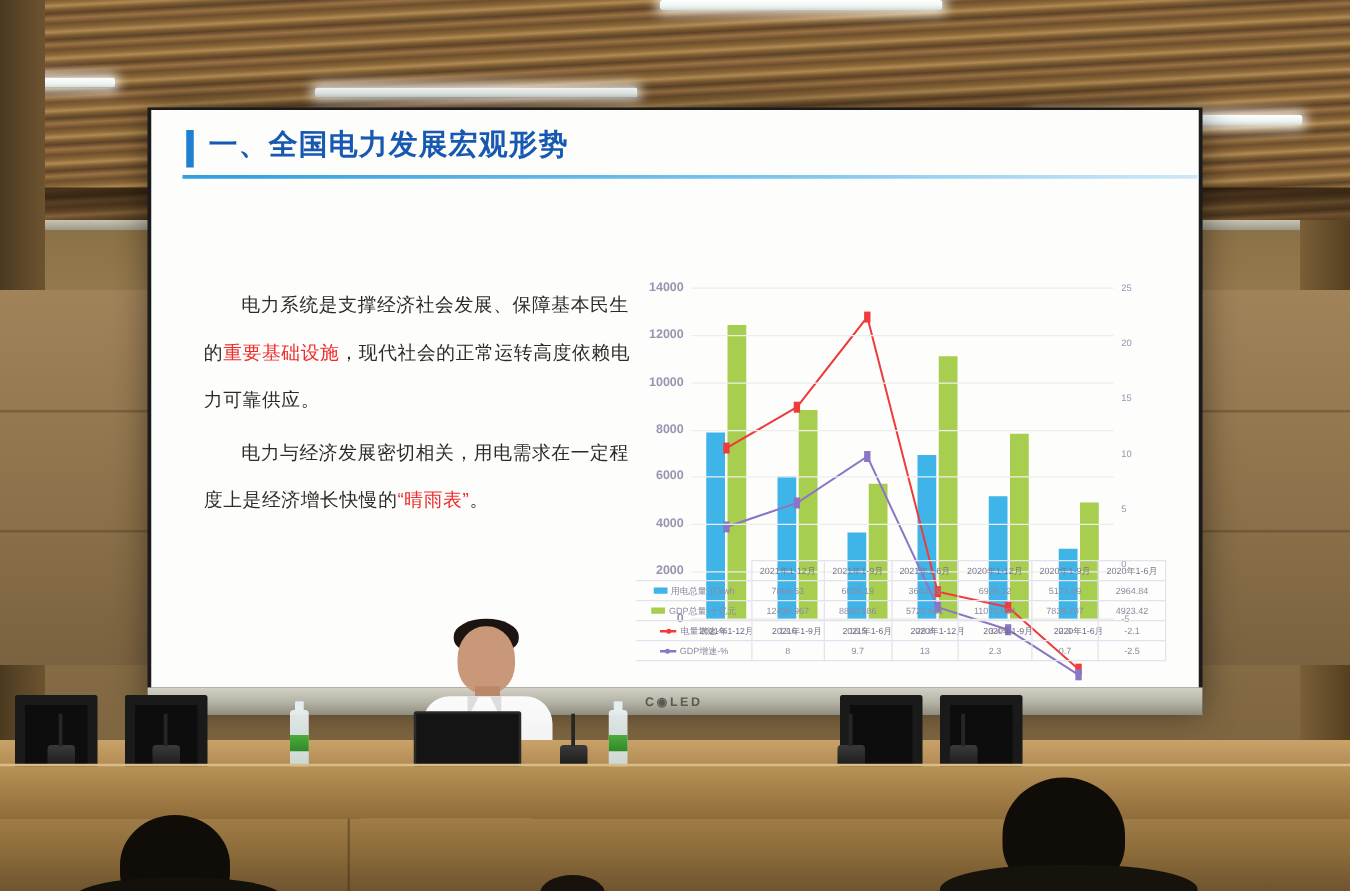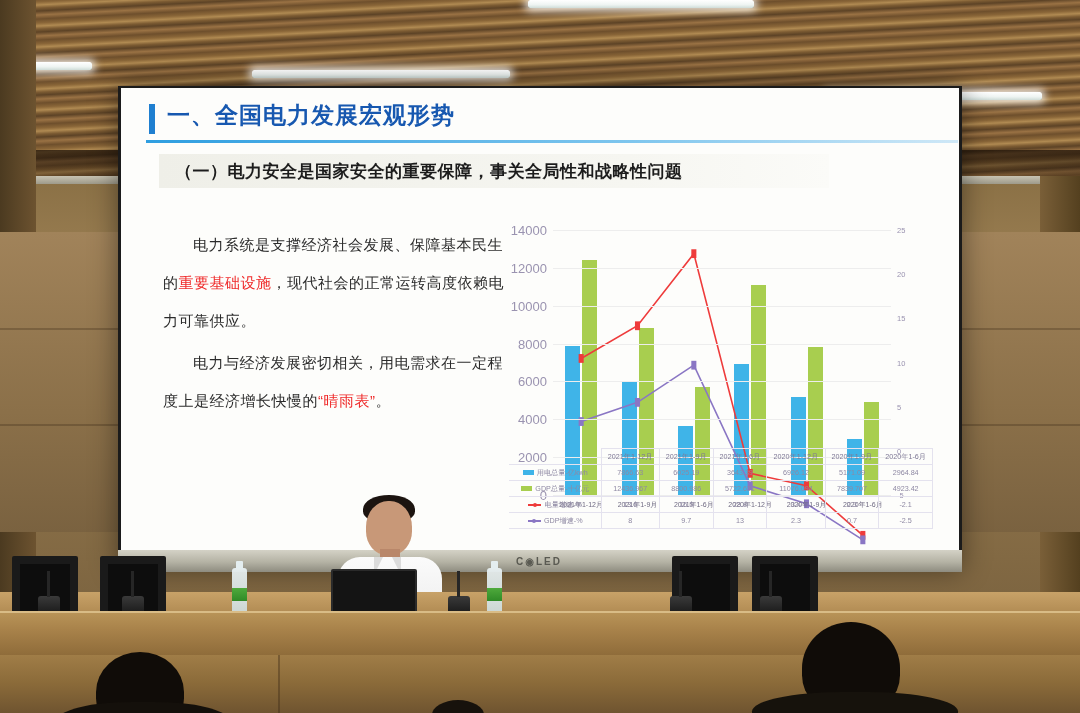--- a/index.html
+++ b/index.html
@@ -119,22 +119,23 @@
   }
   .plot {
     position:absolute; left:44px; top:6px; right:36px; bottom:28px;
     border-bottom:1px solid #d9d9d9;
   }
   .grid-line {
     position:absolute; left:0; width:100%; height:1px; background:#ededed;
   }
   .y-label {
     position:absolute; right:calc(100% + 6px);
-    font-size:13px; color:#9a93b0; white-space:nowrap;
+    font-size:10px; color:#9a93b0; white-space:nowrap;
     transform:translateY(-50%);
+    font-weight:bold;
   }
   .y2-label {
     position:absolute; left:calc(100% + 6px);
     font-size:7.5px; color:#9a93b0; white-space:nowrap;
     transform:translateY(-50%);
   }
   .bars-layer, .lines-layer {
     position:absolute; inset:0;
   }
   .bar {
@@ -358,23 +359,20 @@
   <div class="screen-surface">
 
     <div class="slide">
 
       <div class="slide-title-row">
         <div class="title-bar-accent"></div>
         <div class="slide-title">一、全国电力发展宏观形势</div>
         <div class="title-underline"></div>
       </div>
 
-      <div class="subtitle-box">
-        <span class="subtitle-text">（一）电力安全是国家安全的重要保障，事关全局性和战略性问题</span>
-      </div>
 
       <div class="body-col">
         <p class="para">
           <span>电力系统是支撑经济社会发展、保障基本民生的</span><span class="hl-red">重要基础设施</span><span>，现代社会的正常运转高度依赖电力可靠供应。</span>
         </p>
         <p class="para">
           <span>电力与经济发展密切相关，用电需求在一定程度上是经济增长快慢的</span><span class="hl-red">“晴雨表”</span><span>。</span>
         </p>
       </div>
 

